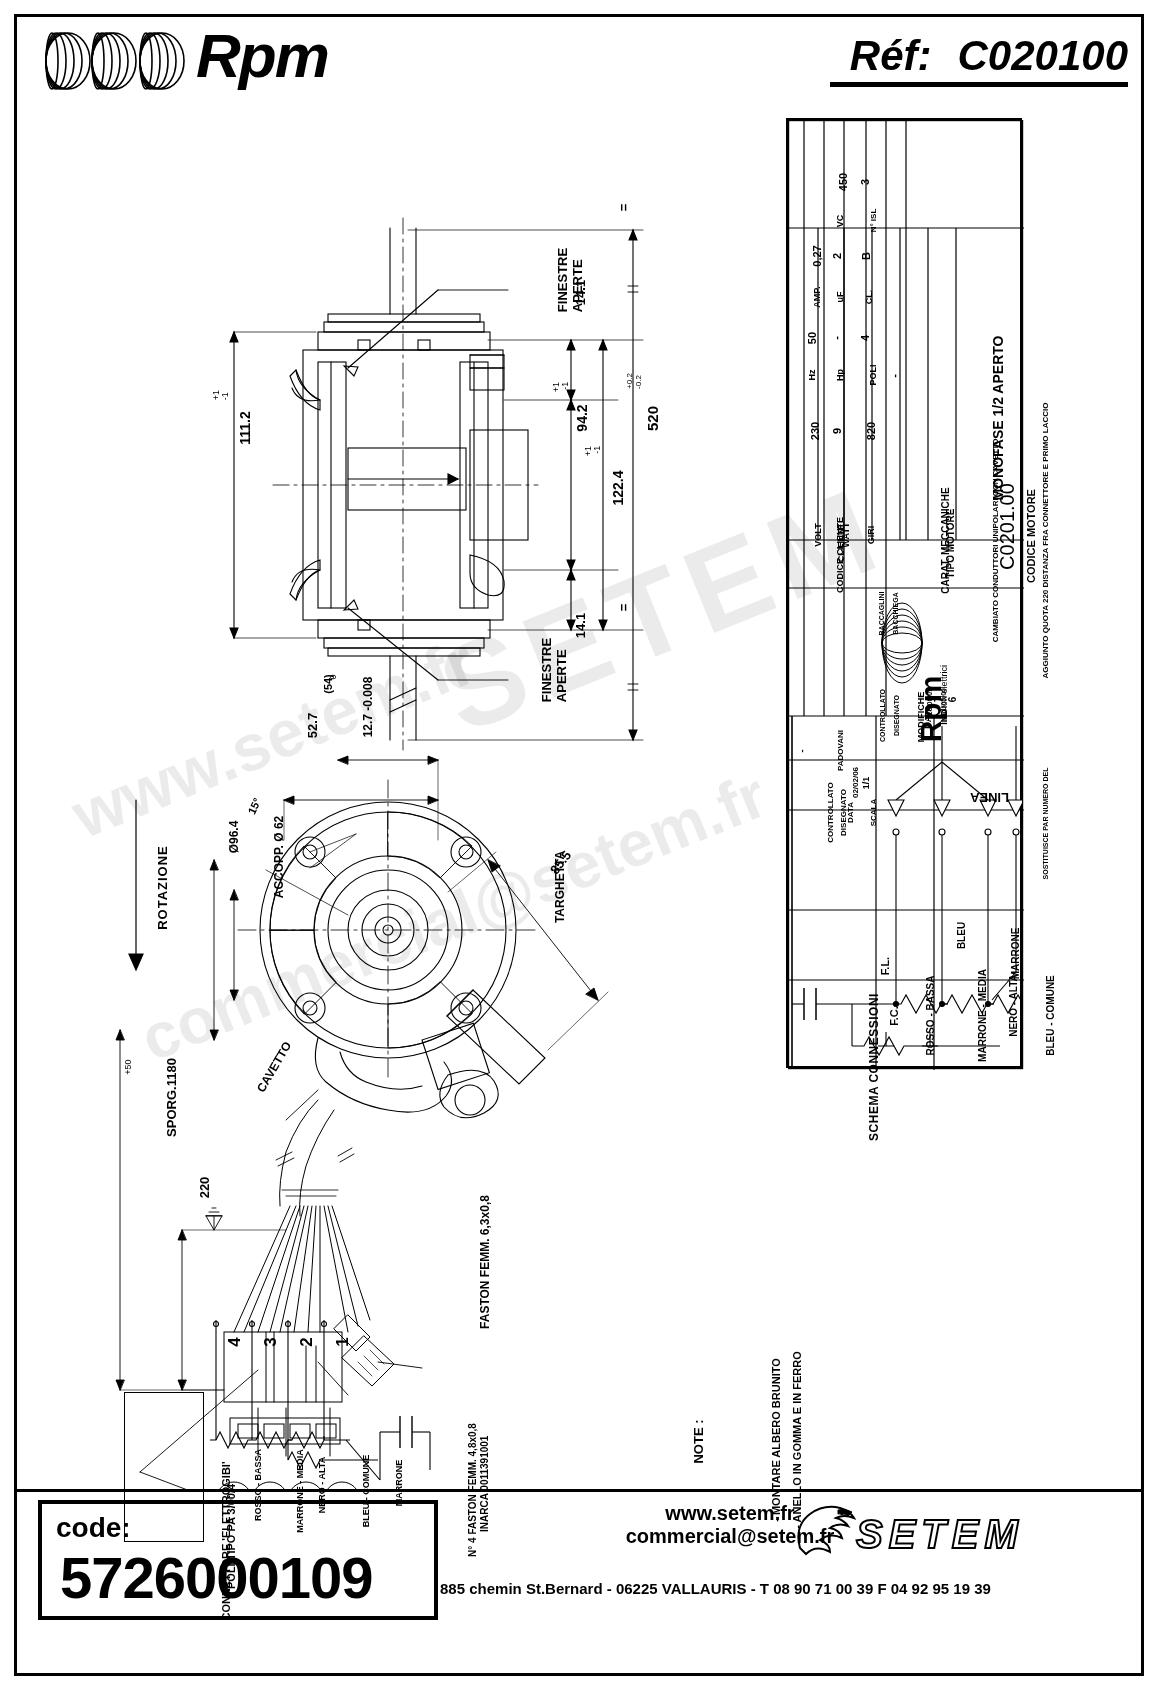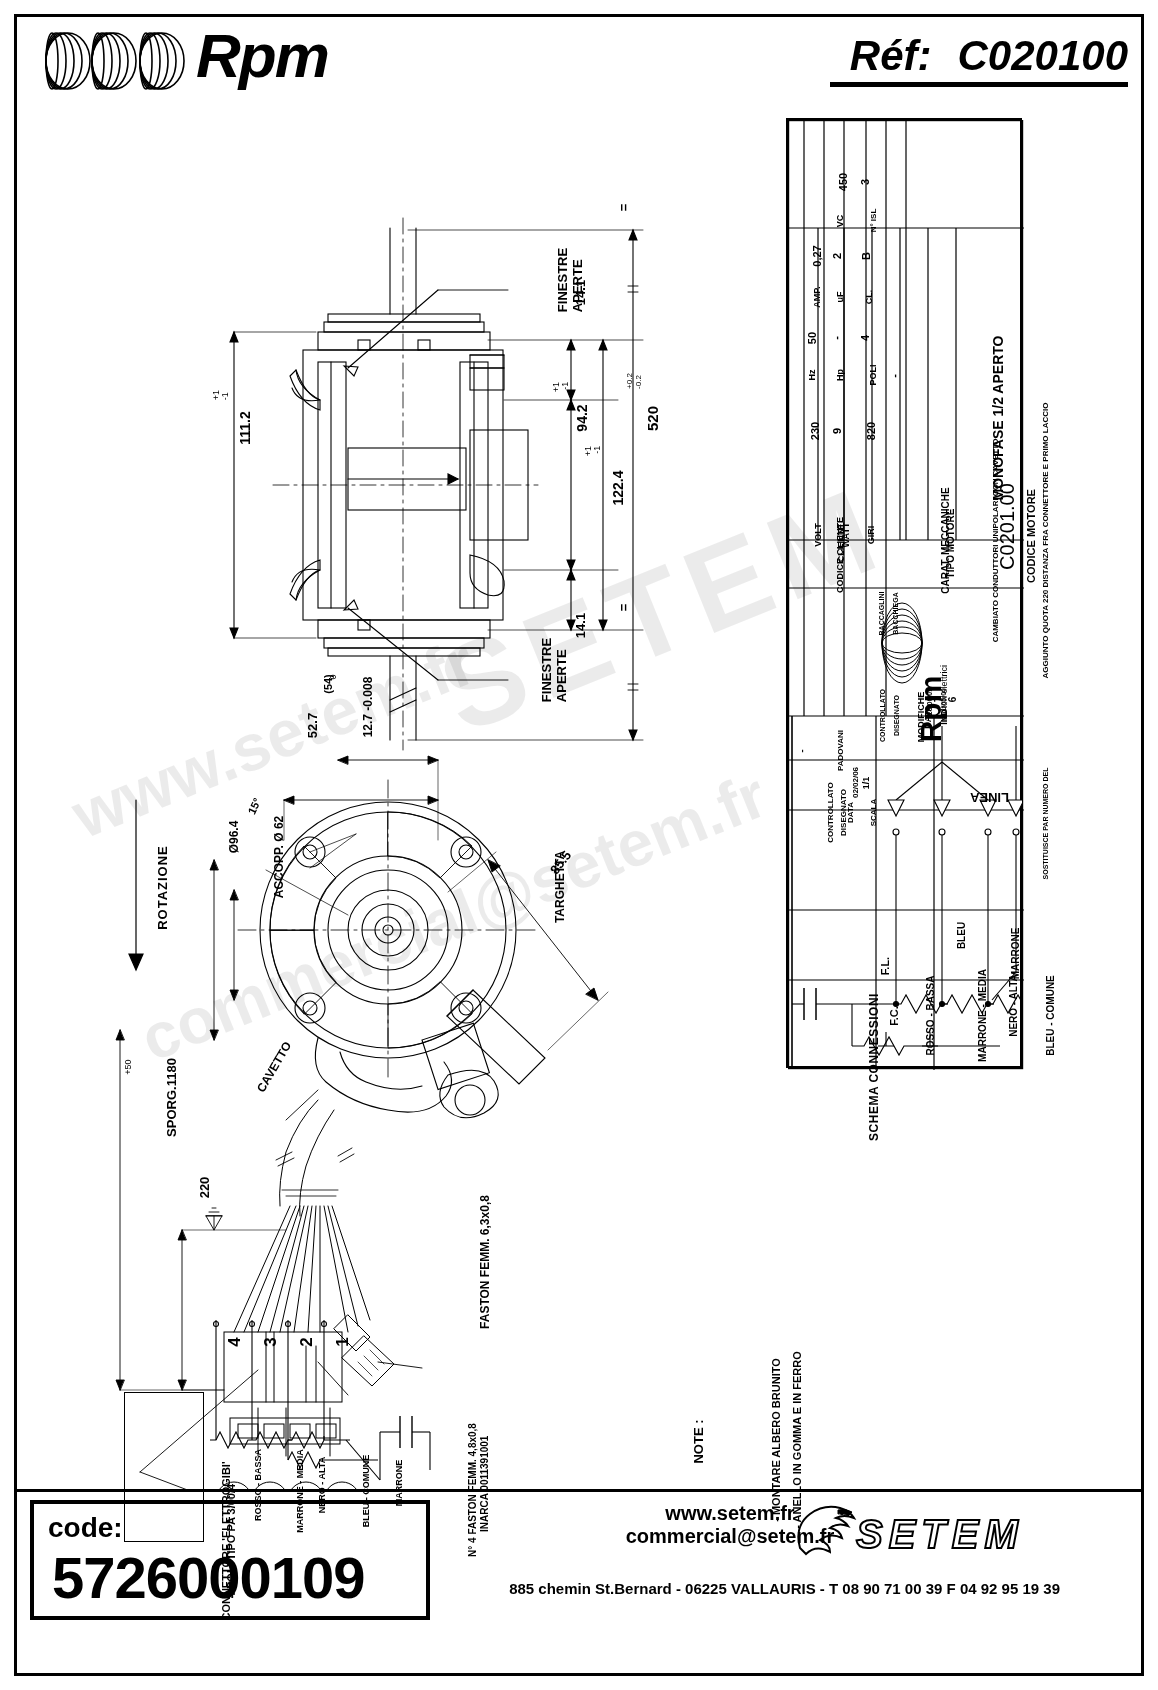--- a/index.html
+++ b/index.html
@@ -36,29 +36,29 @@
   #ref-block { right: 30px; top: 32px; text-align: right; }
   #ref-inner {
     font-size: 42px; font-weight: bold; font-style: italic;
     border-bottom: 5px solid #000; padding-bottom: 2px; display:inline-block;
   }
   #ref-inner .reflabel { margin-right: 26px; margin-left: 20px; }
 
   
   #footer-sep { left: 16px; top: 1489px; width: 1126px; height: 3px; background:#000; }
   #code-box {
-    left: 30px; top: 1500px; width: 400px; height: 120px;
+    left: 38px; top: 1500px; width: 400px; height: 120px;
     border: 4px solid #000;
   }
   #code-label { position:absolute; left: 14px; top: 8px; font-size: 28px; font-weight:bold; }
   #code-value { position:absolute; left: 18px; top: 40px; font-size: 58px; font-weight:bold; letter-spacing:-1px;text-align:right;}
   #contact-block { left: 470px; top: 1502px; width: 520px; text-align:center; }
   #contact-block .line1 { font-size: 20px; font-weight: bold; }
   #contact-block .line2 { font-size: 20px; font-weight: bold; }
-  #addr { left: 440px; top: 1580px; width: 620px; text-align:right; font-size: 15px; font-weight: bold; }
+  #addr { left: 440px; top: 1580px; width: 620px; text-align:left; font-size: 15px; font-weight: bold; }
   #setem-logo { left: 790px; top: 1500px; }
   #setem-word {
     position:absolute; left: 66px; top: 12px;
     font-size: 40px; font-weight: bold; font-style: italic;
     letter-spacing: 6px;
     color: #fff; -webkit-text-stroke: 2px #000;
     text-shadow: none;
   }
 
   

